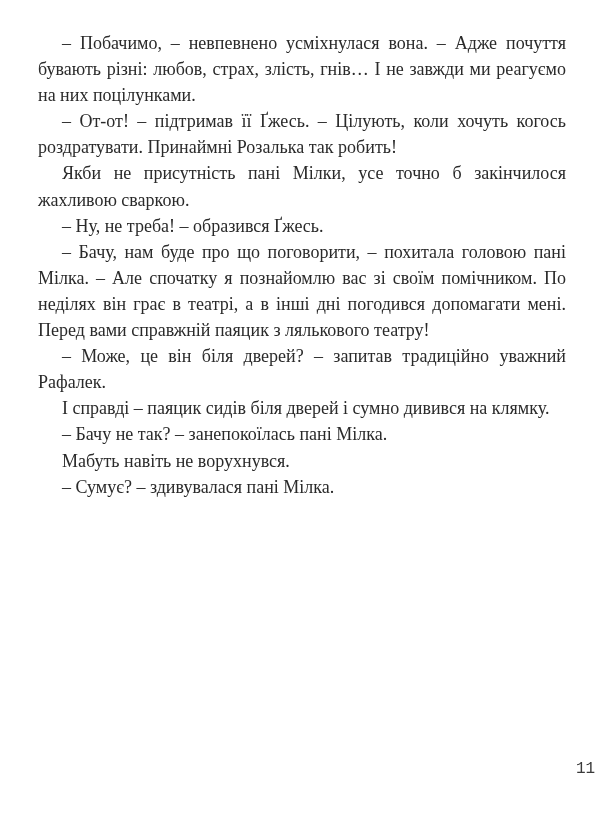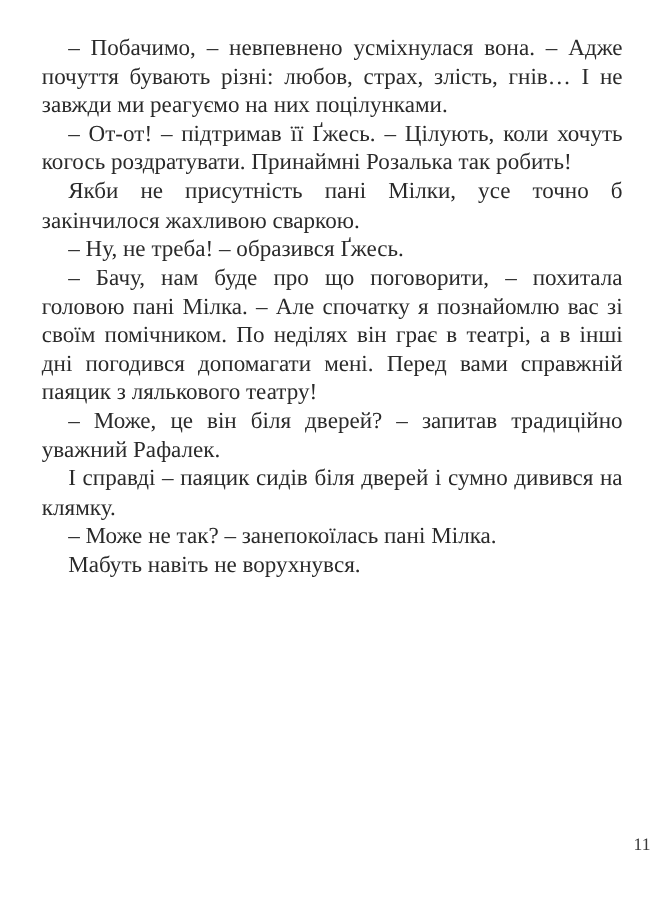--- a/index.html
+++ b/index.html
@@ -3,40 +3,41 @@
 <meta charset="utf-8">
 <style>
   html, body { margin:0; padding:0; }
   body {
     width:600px; height:819px; background:#ffffff; position:relative; overflow:hidden;
     font-family: "Liberation Serif", "DejaVu Serif", serif;
     color:#2a2a2a;
   }
   .page-text {
     position:absolute; left:38px; top:30px; width:528px;
-    font-size:21px; line-height:26.1px;
+    font-size:18px; line-height:26.1px;
   }
   .para {
     margin:0; text-indent:24px; text-align:justify;
     text-align-last:left;
   }
   .page-number {
     position:absolute; left:576px; top:760px;
-    font-family: Liberation Serif, serif;
+    font-family: Liberation Mono, monospace;
     font-size:16px; color:#3a3a3a;
   }
 </style>
 </head>
 <body>
 
 <div class="page-text">
   <p class="para">– Побачимо, – невпевнено усміхнулася вона. – Адже почуття бувають різні: любов, страх, злість, гнів… І не завжди ми реагуємо на них поцілунками.</p>
   <p class="para">– От-от! – підтримав її Ґжесь. – Цілують, коли хочуть когось роздратувати. Принаймні Розалька так робить!</p>
   <p class="para">Якби не присутність пані Мілки, усе точно б закінчилося жахливою сваркою.</p>
   <p class="para">– Ну, не треба! – образився Ґжесь.</p>
   <p class="para">– Бачу, нам буде про що поговорити, – похитала головою пані Мілка. – Але спочатку я познайомлю вас зі своїм помічником. По неділях він грає в театрі, а в інші дні погодився допомагати мені. Перед вами справжній паяцик з лялькового театру!</p>
   <p class="para">– Може, це він біля дверей? – запитав традиційно уважний Рафалек.</p>
   <p class="para">І справді – паяцик сидів біля дверей і сумно дивився на клямку.</p>
-  <p class="para">– Може не так? – занепокоїлась пані Мілка.</p>
+  <p class="para">– Бачу не так? – занепокоїлась пані Мілка.</p>
   <p class="para">Мабуть навіть не ворухнувся.</p>
+  <p class="para">– Сумує? – здивувалася пані Мілка.</p>
 </div>
 
 <div class="page-number">11</div>
 
 </body></html>

